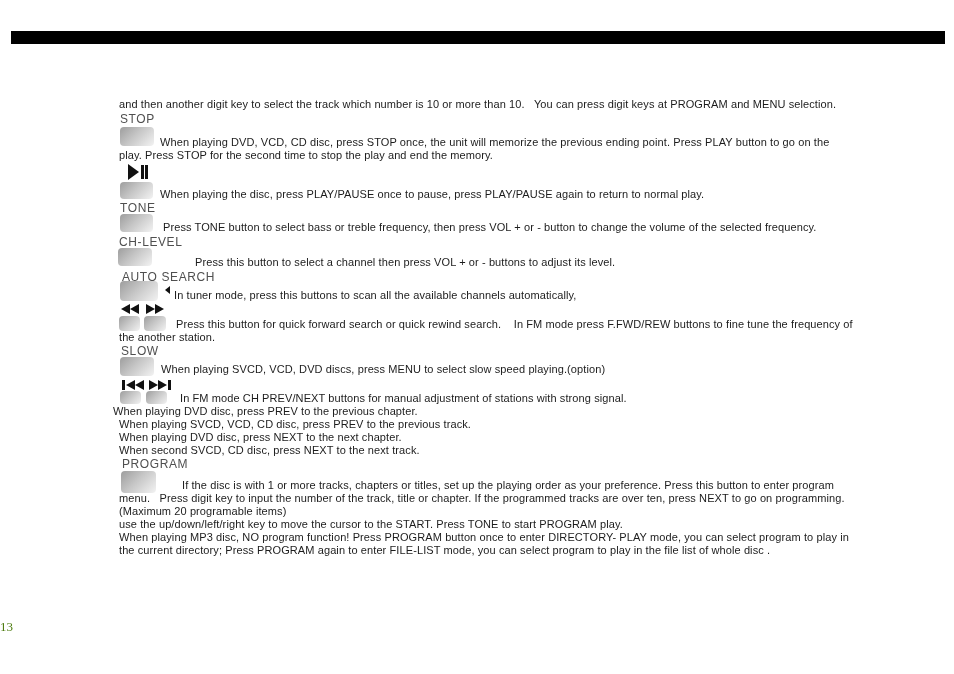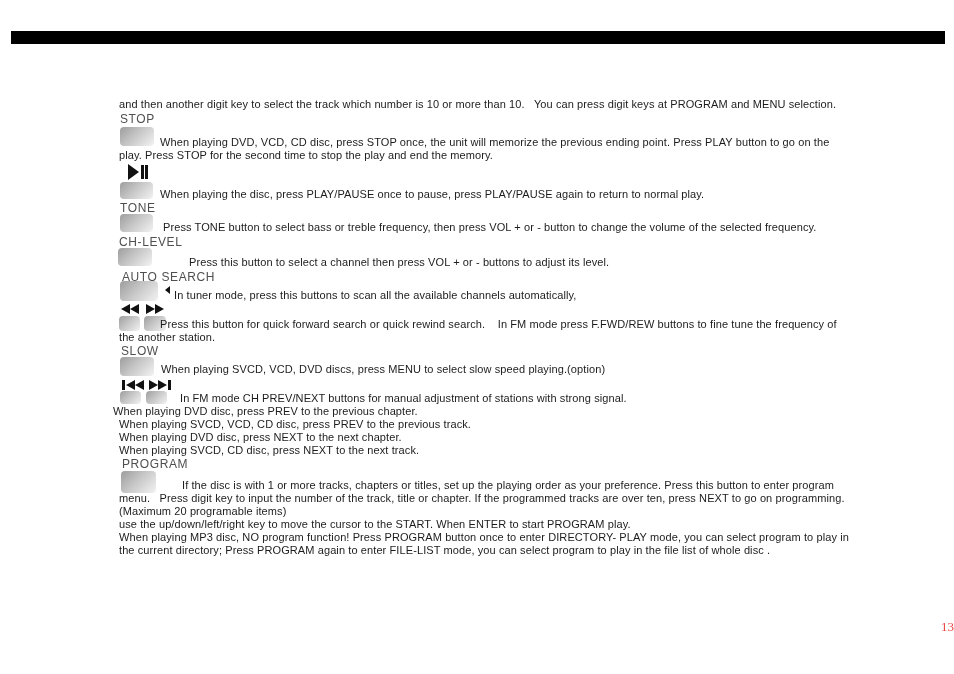--- a/index.html
+++ b/index.html
@@ -21,22 +21,22 @@
   }
   .icon{position:absolute;display:flex;align-items:center;}
   .tri-r{width:0;height:0;border-top:5px solid transparent;border-bottom:5px solid transparent;border-left:9px solid #111;}
   .tri-l{width:0;height:0;border-top:5px solid transparent;border-bottom:5px solid transparent;border-right:9px solid #111;}
   .tri-r.big{border-top-width:8px;border-bottom-width:8px;border-left-width:11px;}
   .vbar{width:3px;height:14px;background:#111;}
   .vbar.small{height:10px;}
   .gap1{margin-left:1px;}
   .gap2{margin-left:2px;}
   .pagenum{
-    position:absolute;left:0;top:619px;width:954px;text-align:right;
-    font-family:"Liberation Serif", serif;font-size:13px;color:#ef4444;
+    position:absolute;left:0;top:619px;width:954px;text-align:left;
+    font-family:"Liberation Serif", serif;font-size:13px;color:#4d7c0f;
   }
 </style>
 </head>
 <body>
 
 <div class="topbar"></div>
 
 <div class="t" style="left:119px;top:98px">and then another digit key to select the track which number is 10 or more than 10.   You can press digit keys at PROGRAM and MENU selection.</div>
 
 <div class="lbl" style="left:120px;top:112px">STOP</div>
@@ -51,40 +51,40 @@
 </div>
 <div class="btn" style="left:120px;top:182px;width:33px;height:17px"></div>
 <div class="t" style="left:160px;top:188px">When playing the disc, press PLAY/PAUSE once to pause, press PLAY/PAUSE again to return to normal play.</div>
 
 <div class="lbl" style="left:120px;top:201px">TONE</div>
 <div class="btn" style="left:120px;top:214px;width:33px;height:18px"></div>
 <div class="t" style="left:163px;top:221px">Press TONE button to select bass or treble frequency, then press VOL + or - button to change the volume of the selected frequency.</div>
 
 <div class="lbl" style="left:119px;top:235px">CH-LEVEL</div>
 <div class="btn" style="left:118px;top:248px;width:34px;height:18px"></div>
-<div class="t" style="left:189px;top:256px">Press this button to select a channel then press VOL + or - buttons to adjust its level.</div>
+<div class="t" style="left:195px;top:256px">Press this button to select a channel then press VOL + or - buttons to adjust its level.</div>
 
 <div class="lbl" style="left:122px;top:270px">AUTO SEARCH</div>
 <div class="btn" style="left:120px;top:281px;width:38px;height:20px"></div>
 <div class="icon" style="left:165px;top:286px">
   <span style="width:0;height:0;border-top:4px solid transparent;border-bottom:4px solid transparent;border-right:5px solid #111;"></span>
 </div>
 <div class="t" style="left:174px;top:289px">In tuner mode, press this buttons to scan all the available channels automatically,</div>
 
 <div class="icon" style="left:121px;top:304px">
   <span class="tri-l"></span>
   <span class="tri-l"></span>
 </div>
 <div class="icon" style="left:146px;top:304px">
   <span class="tri-r"></span>
   <span class="tri-r"></span>
 </div>
 <div class="btn" style="left:119px;top:316px;width:21px;height:15px"></div>
 <div class="btn" style="left:144px;top:316px;width:22px;height:15px"></div>
-<div class="t" style="left:160px;top:318px">Press this button for quick forward search or quick rewind search.    In FM mode press F.FWD/REW buttons to fine tune the frequency of</div>
+<div class="t" style="left:176px;top:318px">Press this button for quick forward search or quick rewind search.    In FM mode press F.FWD/REW buttons to fine tune the frequency of</div>
 <div class="t" style="left:119px;top:331px">the another station.</div>
 
 <div class="lbl" style="left:121px;top:344px">SLOW</div>
 <div class="btn" style="left:120px;top:357px;width:34px;height:19px"></div>
 <div class="t" style="left:161px;top:363px">When playing SVCD, VCD, DVD discs, press MENU to select slow speed playing.(option)</div>
 
 <div class="icon" style="left:122px;top:380px">
   <span class="vbar small"></span>
   <span class="tri-l gap1"></span>
   <span class="tri-l"></span>
@@ -93,24 +93,24 @@
   <span class="tri-r"></span>
   <span class="tri-r"></span>
   <span class="vbar small gap1"></span>
 </div>
 <div class="btn" style="left:120px;top:391px;width:21px;height:13px"></div>
 <div class="btn" style="left:146px;top:391px;width:21px;height:13px"></div>
 <div class="t" style="left:180px;top:392px">In FM mode CH PREV/NEXT buttons for manual adjustment of stations with strong signal.</div>
 <div class="t" style="left:113px;top:405px">When playing DVD disc, press PREV to the previous chapter.</div>
 <div class="t" style="left:119px;top:418px">When playing SVCD, VCD, CD disc, press PREV to the previous track.</div>
 <div class="t" style="left:119px;top:431px">When playing DVD disc, press NEXT to the next chapter.</div>
-<div class="t" style="left:119px;top:444px">When playing SVCD, CD disc, press NEXT to the next track.</div>
+<div class="t" style="left:119px;top:444px">When second SVCD, CD disc, press NEXT to the next track.</div>
 
 <div class="lbl" style="left:122px;top:457px">PROGRAM</div>
 <div class="btn" style="left:121px;top:471px;width:35px;height:22px"></div>
 <div class="t" style="left:182px;top:479px">If the disc is with 1 or more tracks, chapters or titles, set up the playing order as your preference. Press this button to enter program</div>
 <div class="t" style="left:119px;top:492px">menu.   Press digit key to input the number of the track, title or chapter. If the programmed tracks are over ten, press NEXT to go on programming.</div>
 <div class="t" style="left:119px;top:505px">(Maximum 20 programable items)</div>
-<div class="t" style="left:119px;top:518px">use the up/down/left/right key to move the cursor to the START. When ENTER to start PROGRAM play.</div>
+<div class="t" style="left:119px;top:518px">use the up/down/left/right key to move the cursor to the START. Press TONE to start PROGRAM play.</div>
 <div class="t" style="left:119px;top:531px">When playing MP3 disc, NO program function! Press PROGRAM button once to enter DIRECTORY- PLAY mode, you can select program to play in</div>
 <div class="t" style="left:119px;top:544px">the current directory; Press PROGRAM again to enter FILE-LIST mode, you can select program to play in the file list of whole disc .</div>
 
 <div class="pagenum">13</div>
 
 </body></html>

